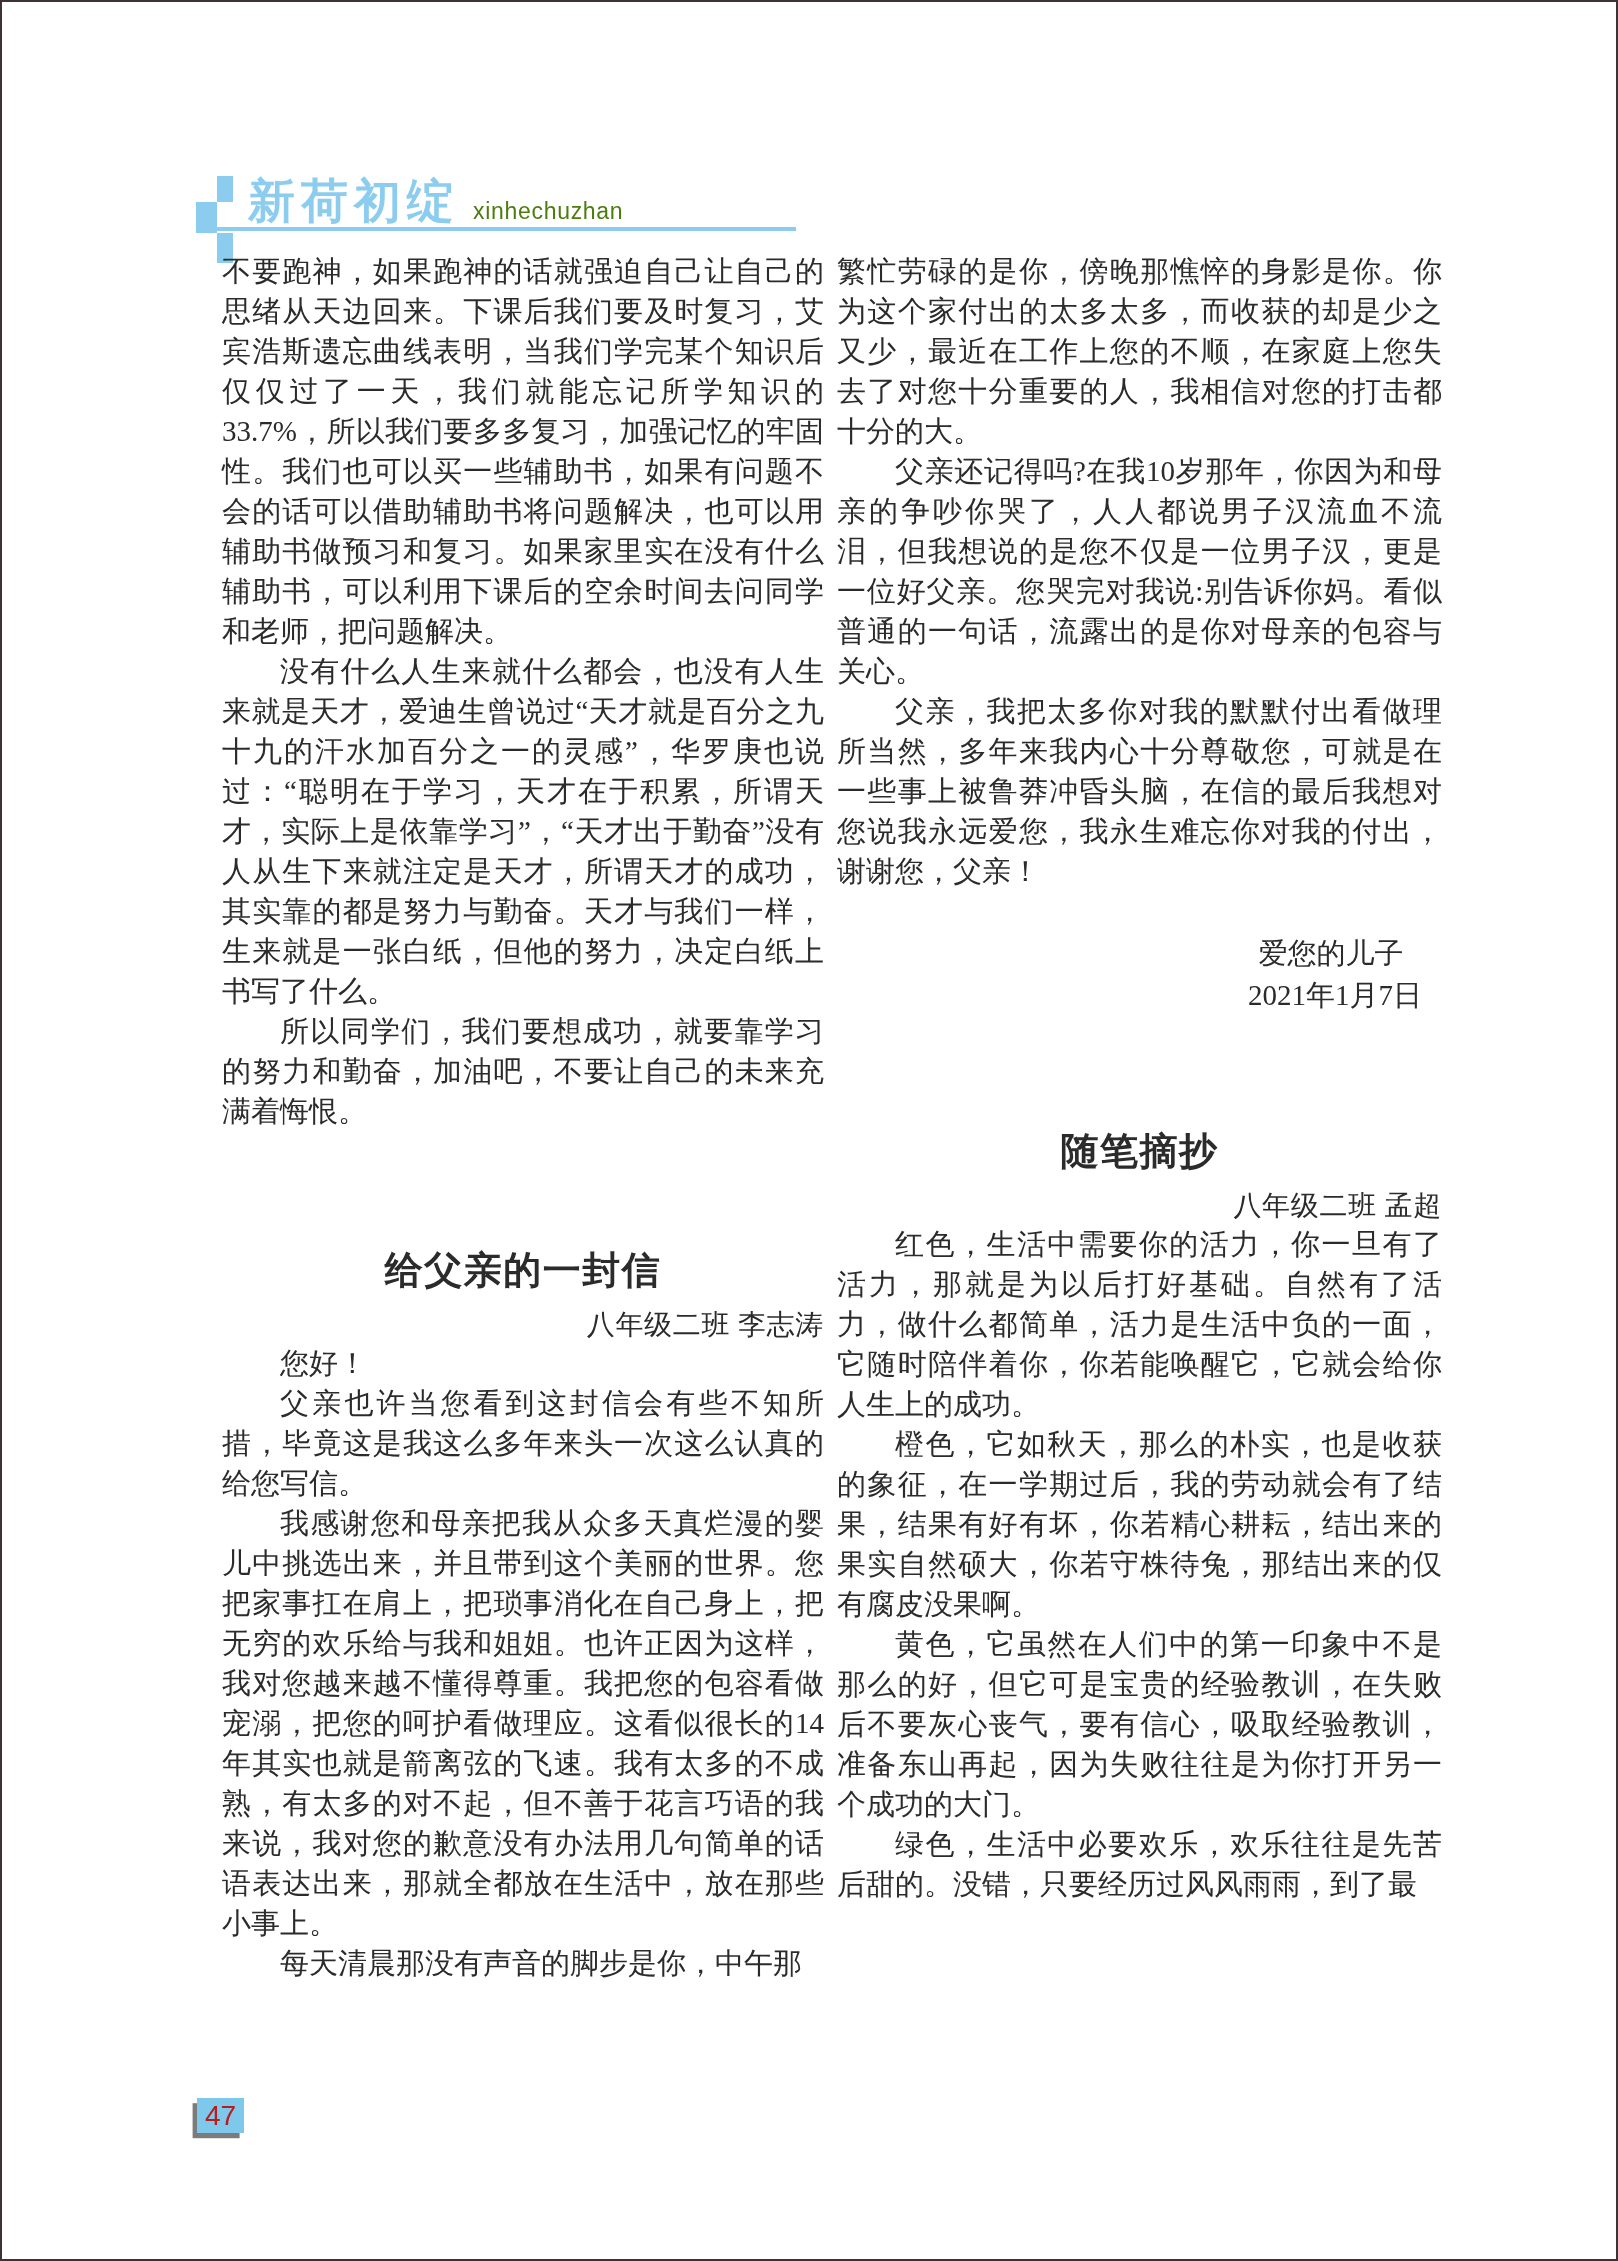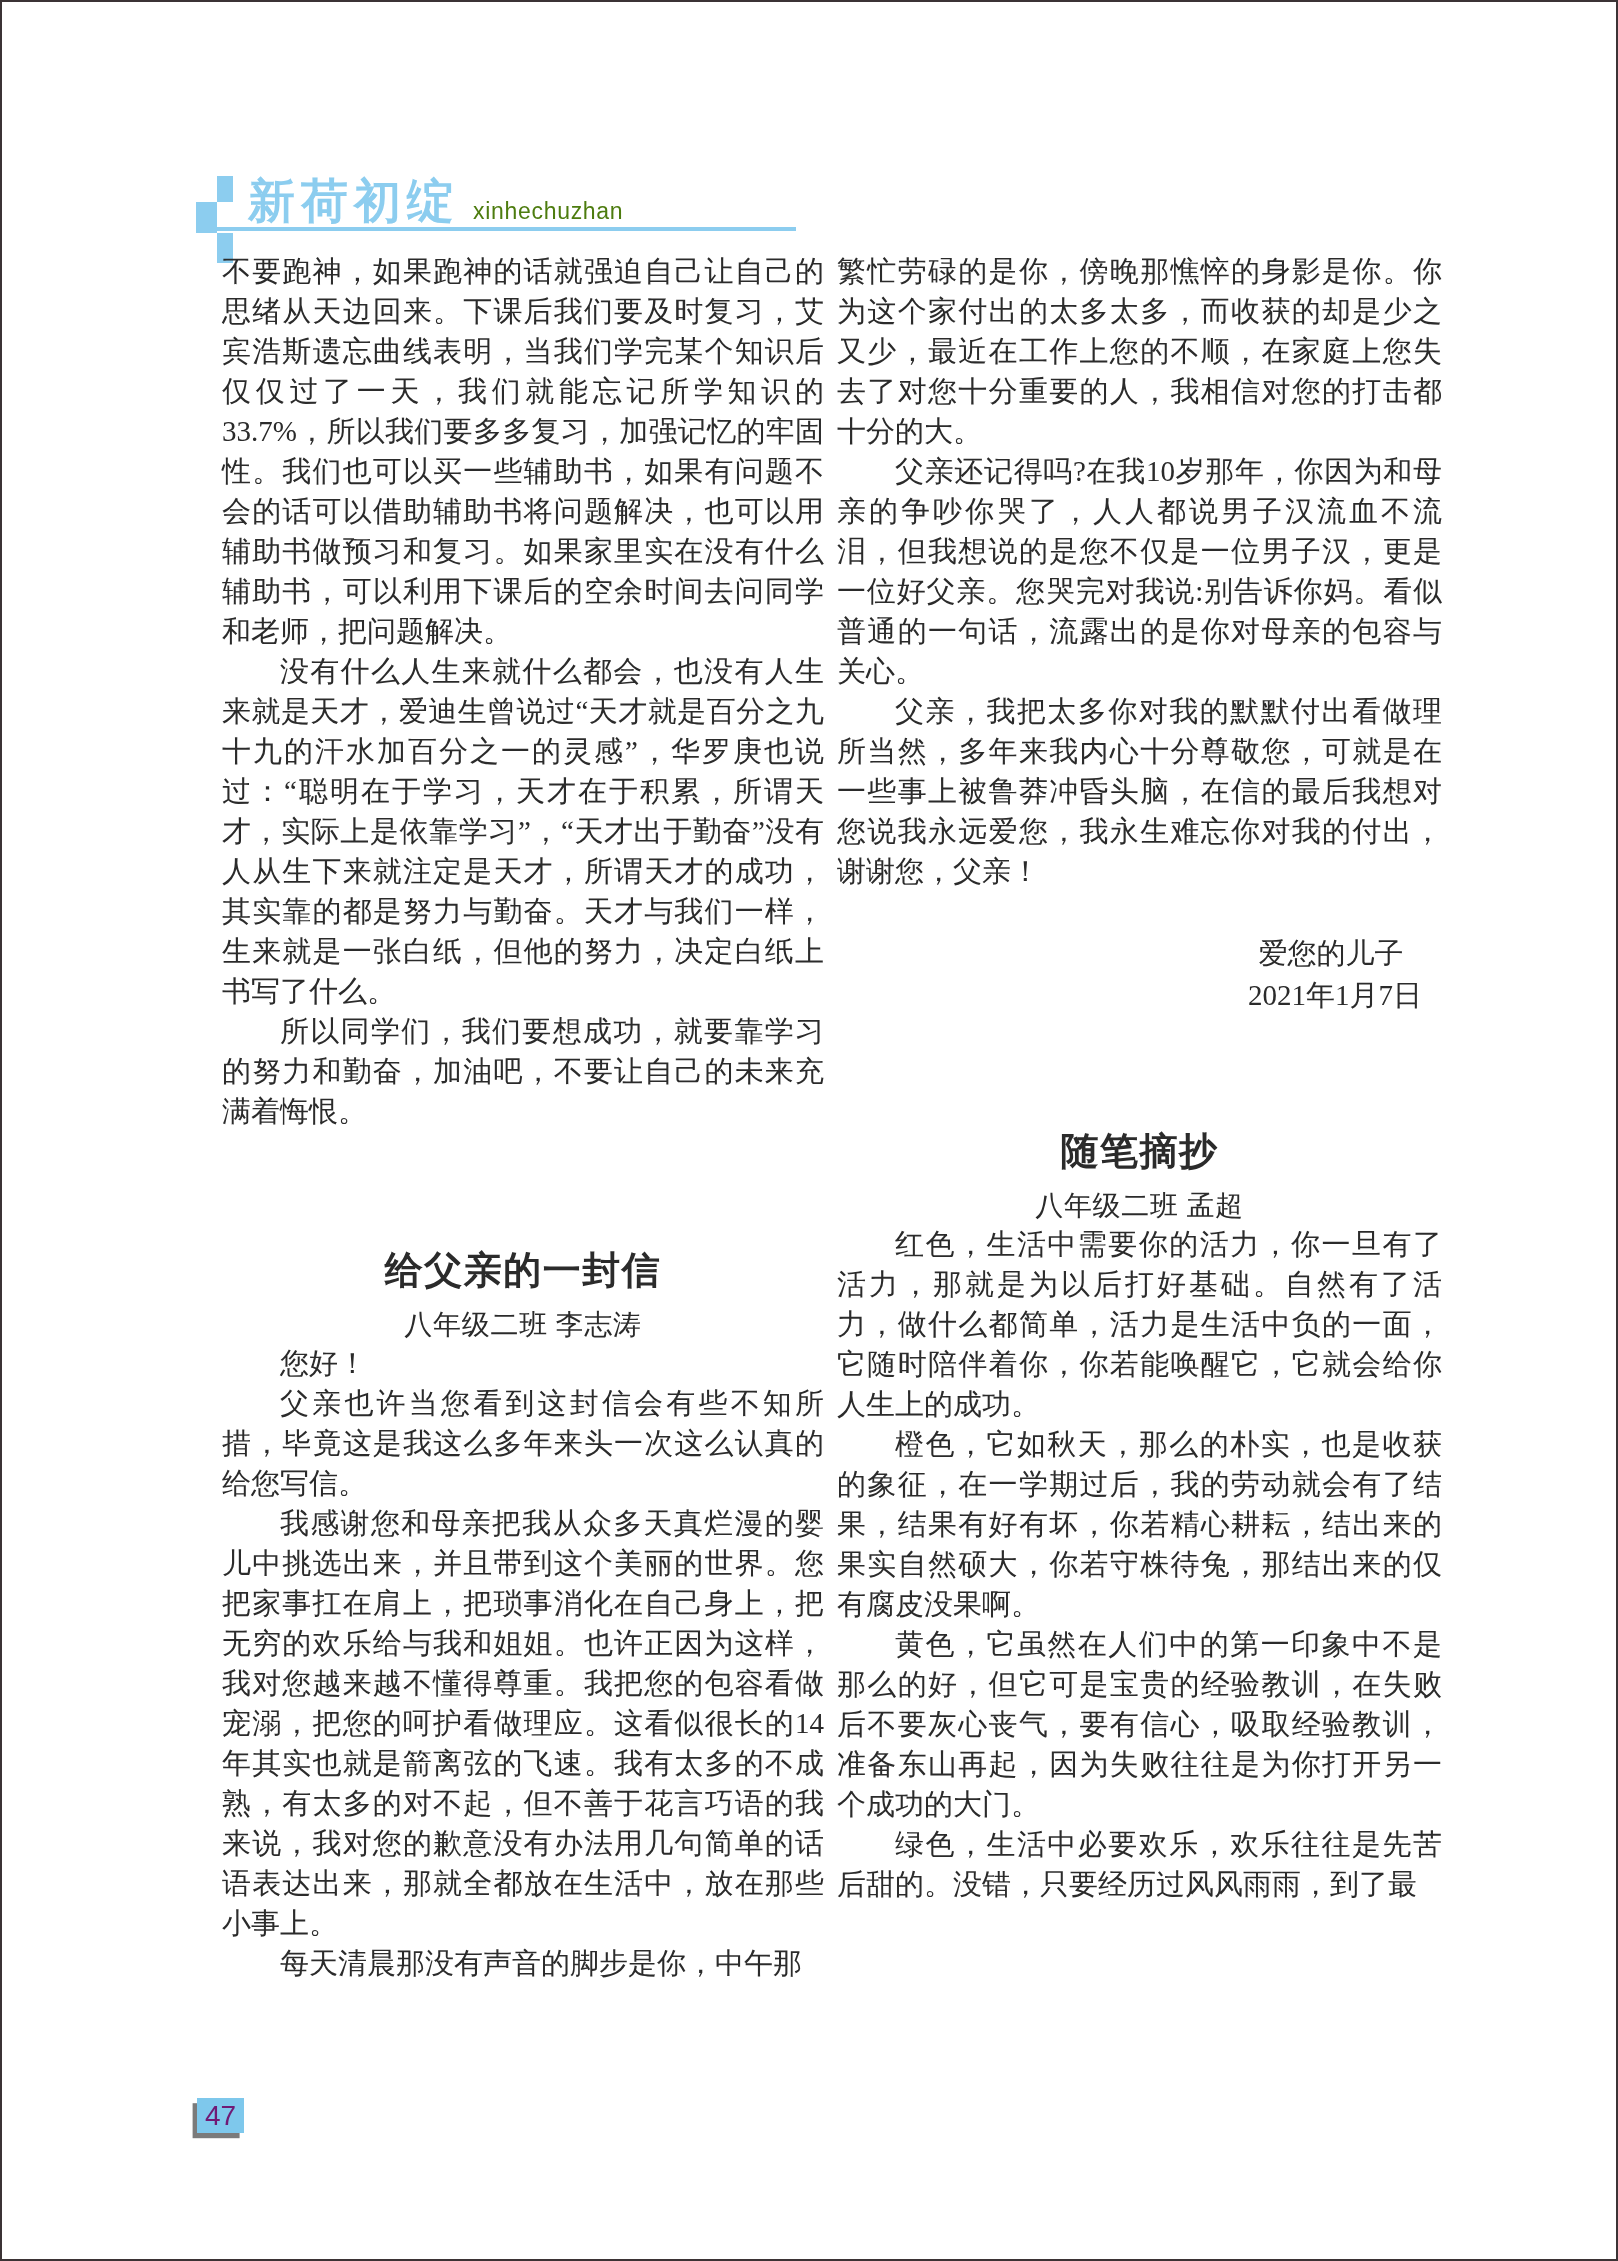--- a/index.html
+++ b/index.html
@@ -45,39 +45,39 @@
   .ind { text-indent: 2em; }
 
   .article-title {
     font-size: 38px; line-height: 52px; font-weight: bold;
     text-align: center; letter-spacing: 1.5px;
   }
   .letter-title { margin-top: 113px; }
   .essay-title  { margin-top: 109px; }
 
   .byline {
-    font-size: 28px; line-height: 37px; text-align: center; letter-spacing: 0.7px;
+    font-size: 28px; line-height: 37px; text-align: right; letter-spacing: 0.7px;
   }
   .letter-byline { margin-top: 9.6px; }
   .essay-byline  { margin-top: 10.3px; }
 
   .salutation { margin-top: 69px; }
   .essay-body-start { margin-top: 71px; }
 
   .signature { margin-top: 41px; text-align: right; line-height: 42px; padding-right: 20px; }
   .signature .sig-name { display: block; margin-right: 18.4px; }
   .signature .sig-date { display: block; }
 
   
   .page-num {
     position: absolute; left: 195px; top: 2096px;
     width: 47px; height: 35px;
     background: #7ec8ec;
     box-shadow: -4.4px 5.2px 0 #7b7b7b;
-    color: #701a75;
+    color: #b91c1c;
     font-family: "Liberation Sans", "DejaVu Sans", sans-serif;
     font-size: 28px;
     display: flex; align-items: center; justify-content: center;
   }
 </style>
 </head>
 <body>
 
 <div class="logo-squares">
   <span class="sq sq1"></span>

